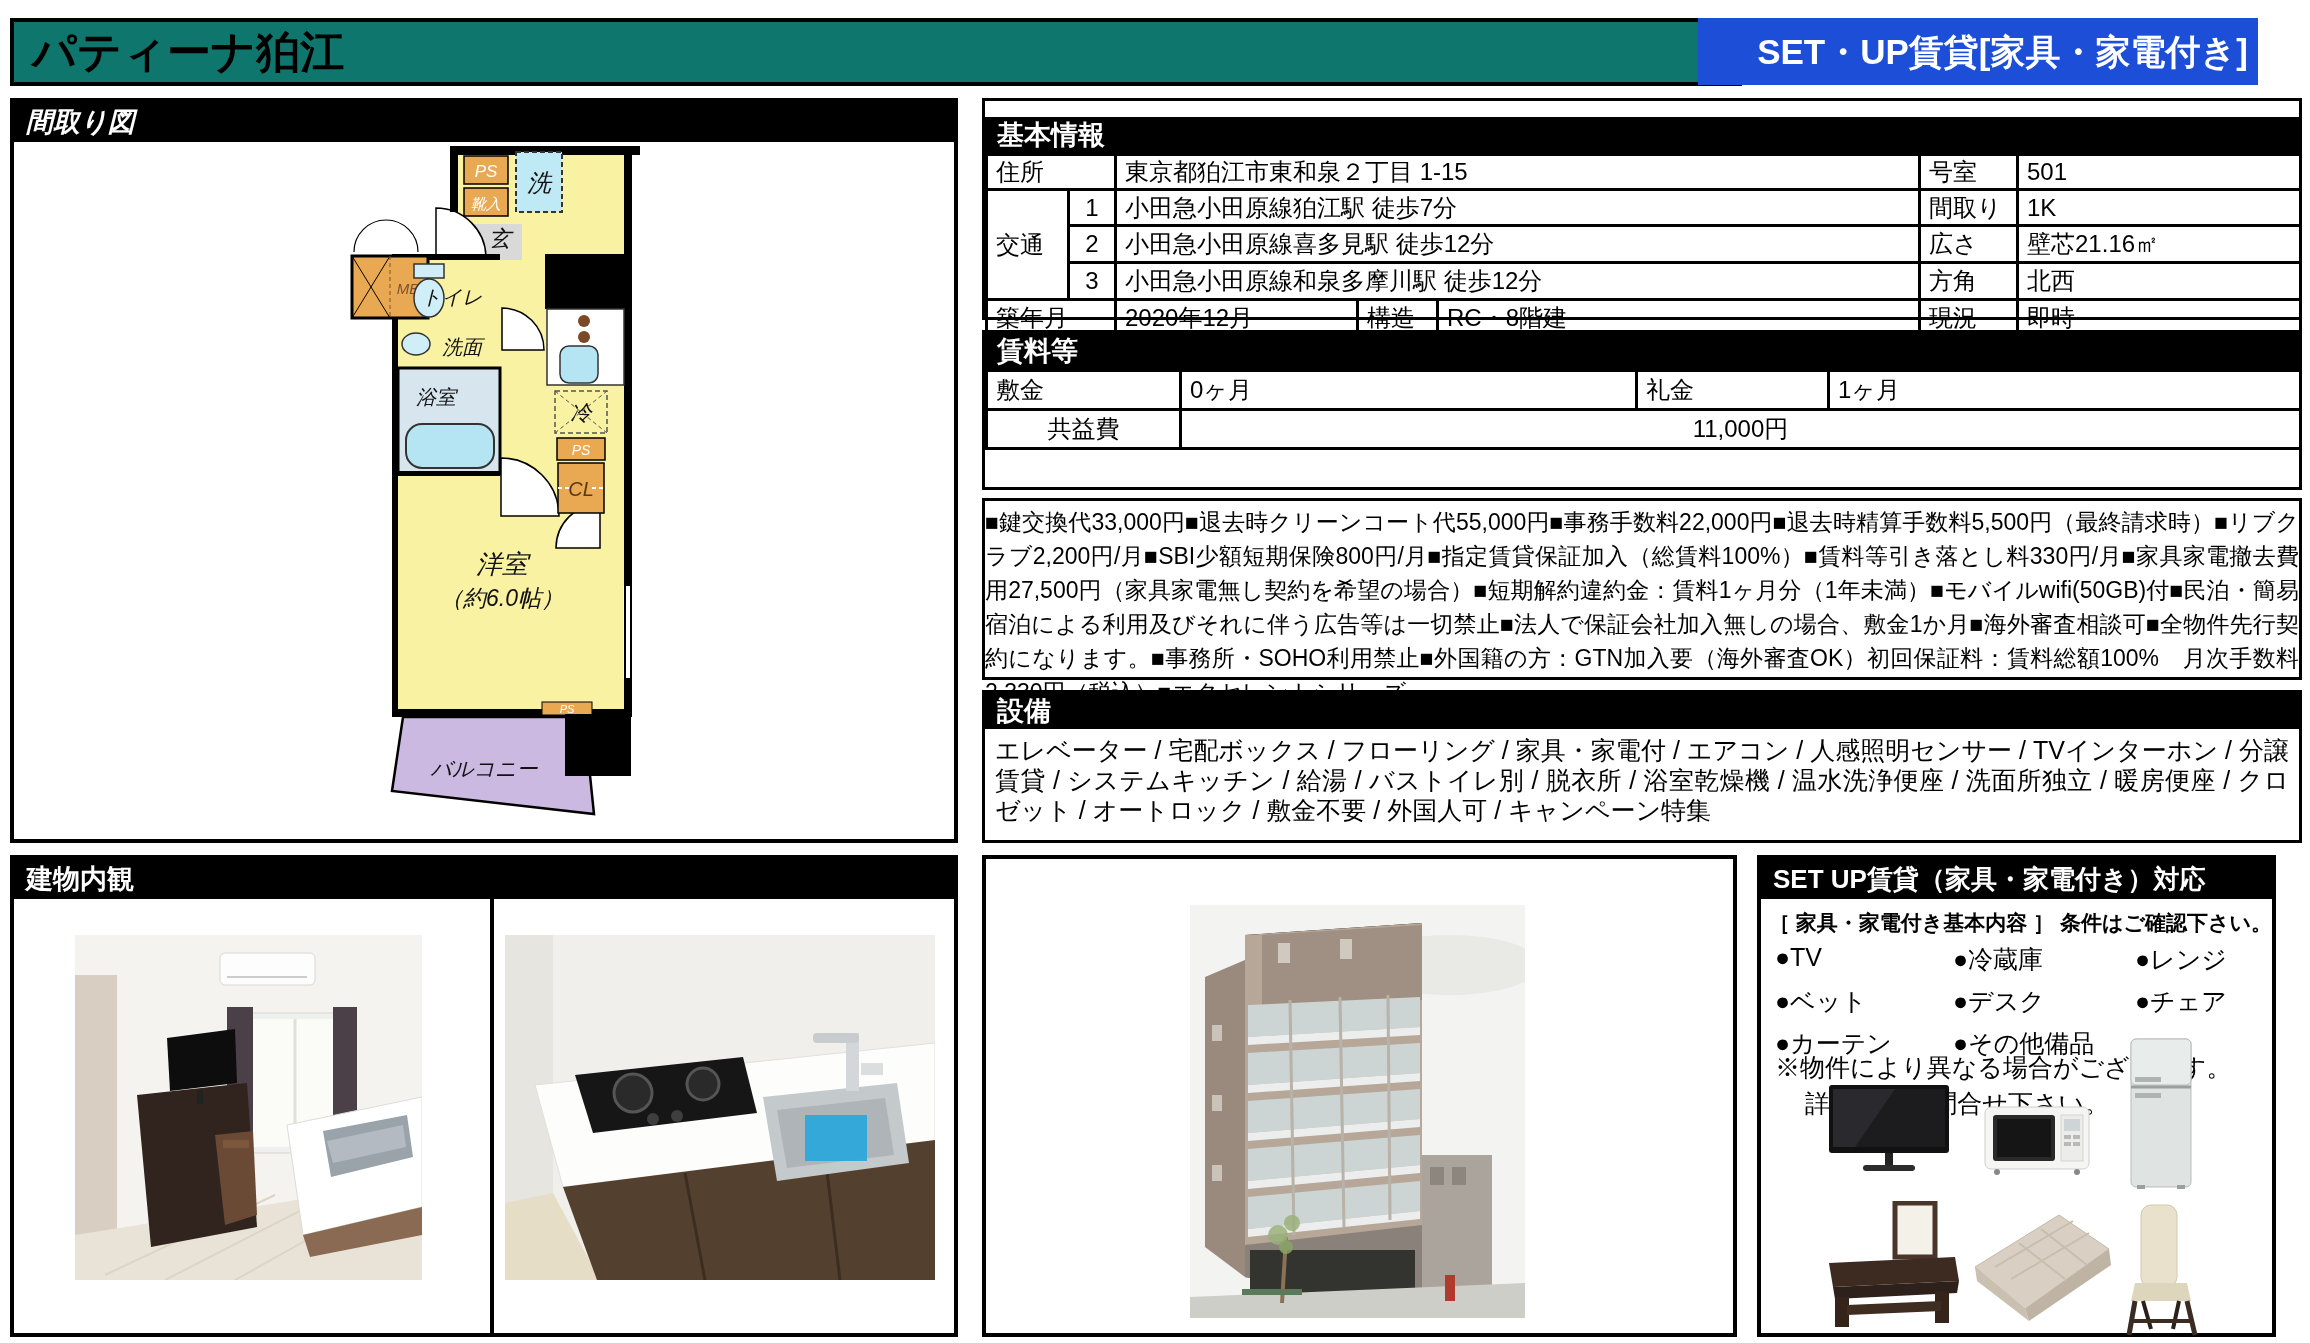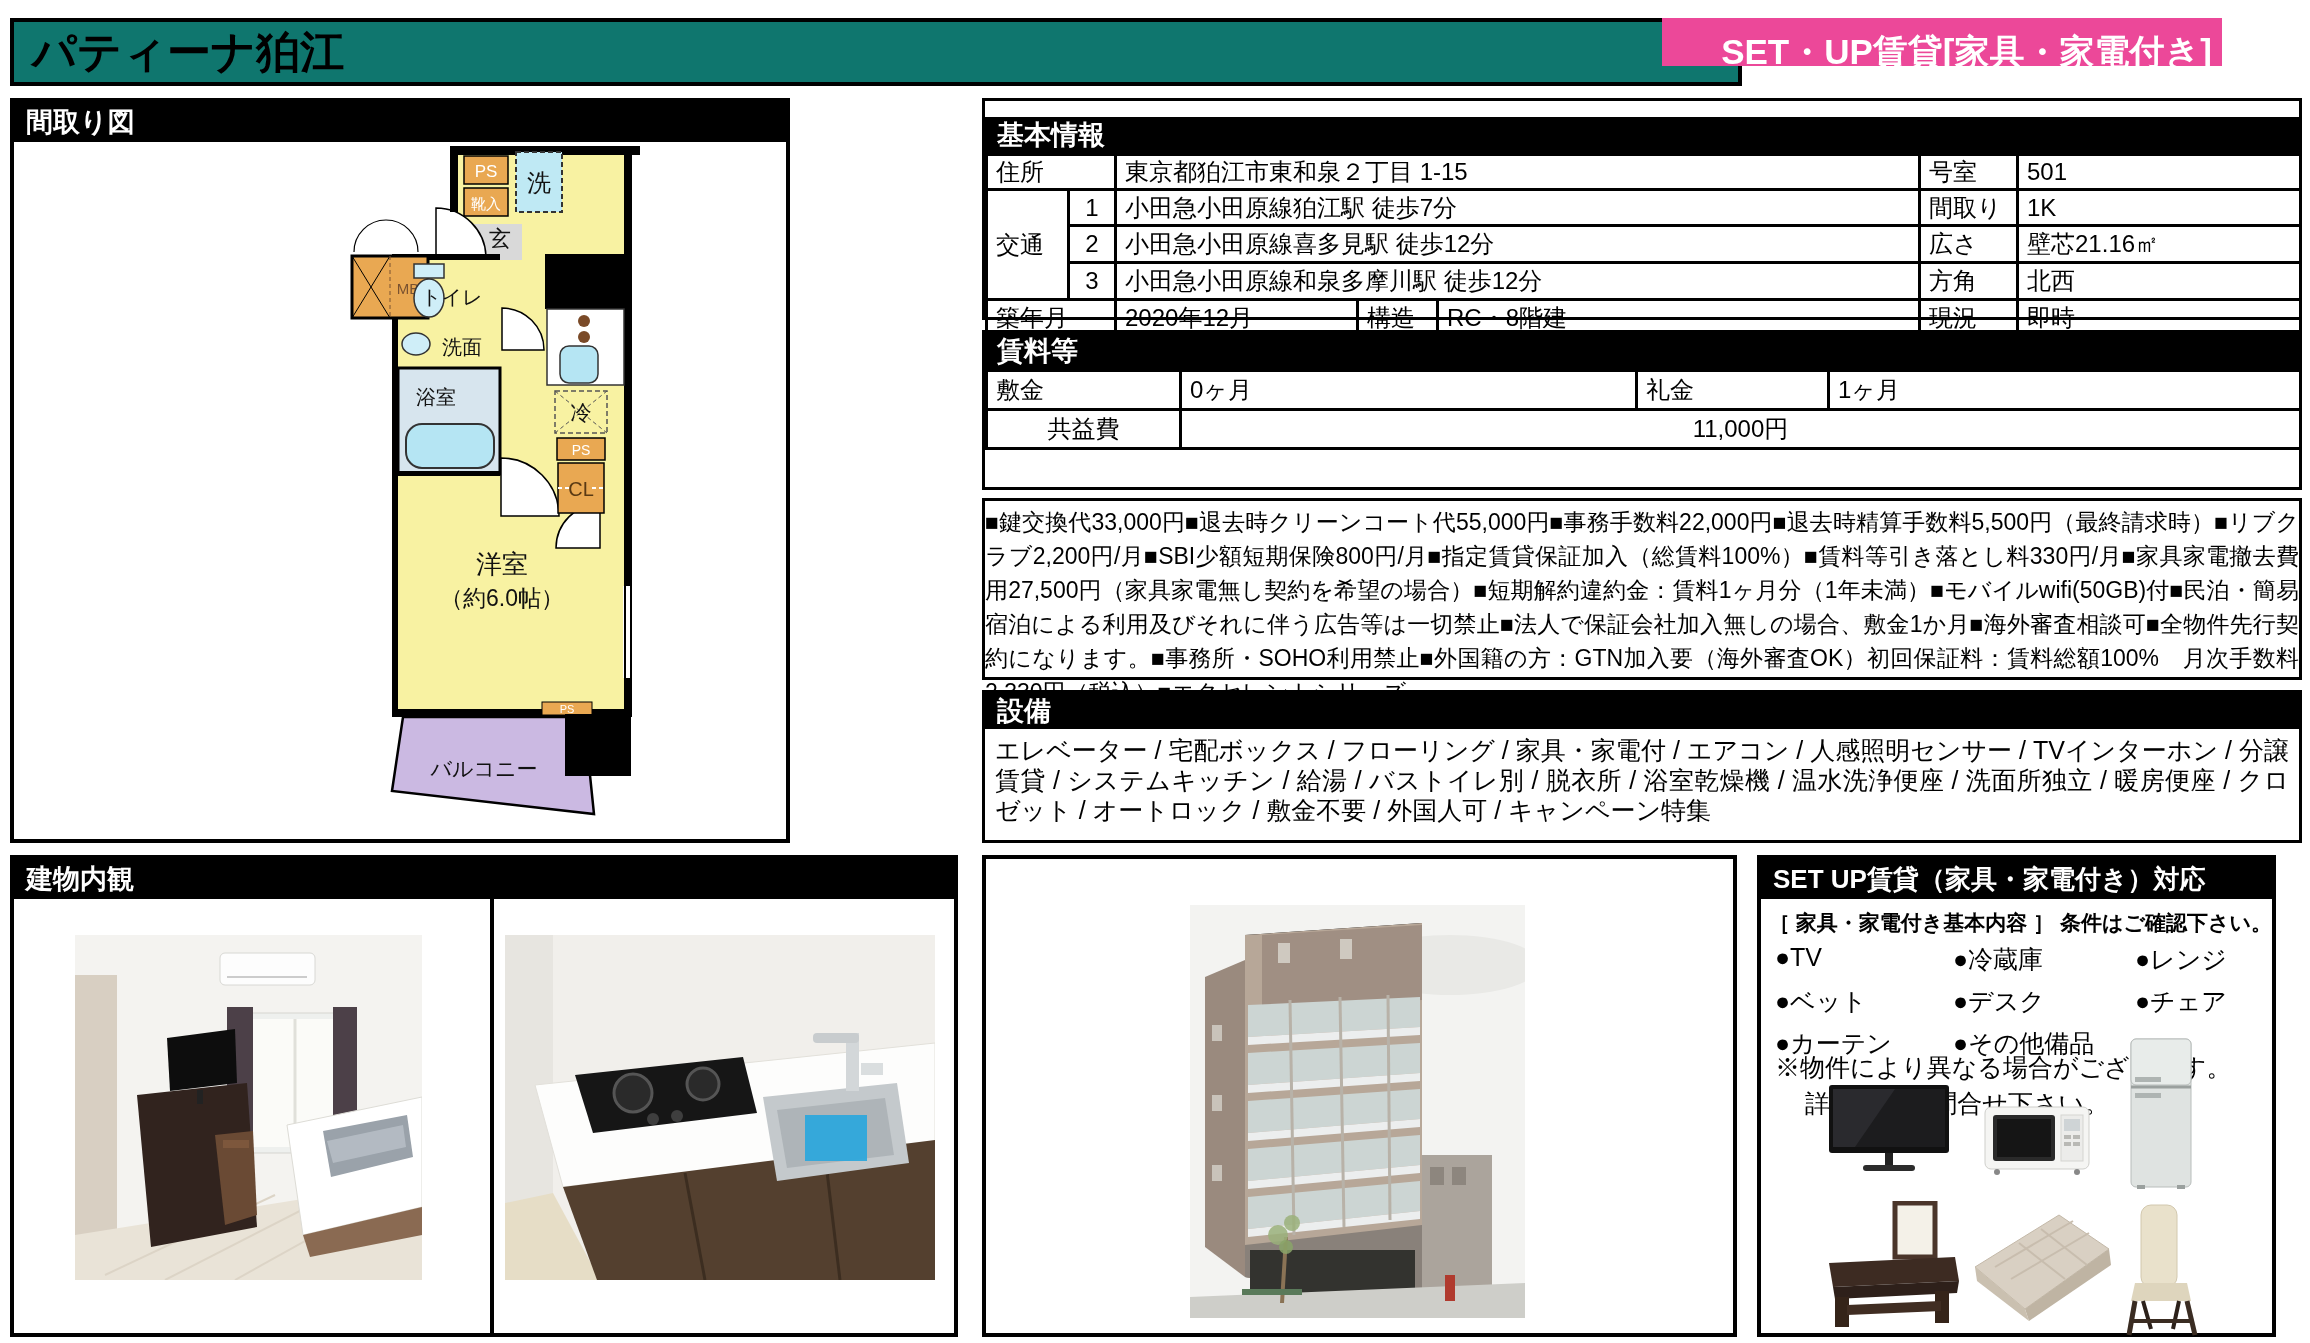--- a/index.html
+++ b/index.html
@@ -6,41 +6,41 @@
   body{
     width:2310px;height:1343px;position:relative;background:#fff;
     font-family:"Liberation Sans", sans-serif;color:#000;overflow:hidden;
   }
   .box{position:absolute;background:#fff;border:4px solid #000;box-sizing:border-box;}
   .bar{background:#000;color:#fff;font-weight:bold;font-size:27px;line-height:40px;height:40px;padding-left:12px;box-sizing:border-box;white-space:nowrap;overflow:hidden;}
   .info-table{border-collapse:collapse;width:100%;table-layout:fixed;}
   .info-table td{border:3px solid #000;font-size:24px;padding:0 8px;vertical-align:middle;overflow:hidden;white-space:nowrap;}
   .tnum{text-align:center;padding:0 2px;}
   .title-box{position:absolute;left:10px;top:18px;width:1732px;height:68px;border:4px solid #000;box-sizing:border-box;font-size:44px;font-weight:bold;line-height:60px;padding-left:18px;background:#0f766e;}
-  .badge-box{position:absolute;left:1662px;top:18px;width:560px;height:48px;background:#ec4899;color:#fff;font-size:35px;font-weight:bold;line-height:68px;text-align:right;padding-right:10px;box-sizing:border-box;}
+  .badge-box{position:absolute;left:1698px;top:18px;width:560px;height:67px;background:#1d4ed8;color:#fff;font-size:35px;font-weight:bold;line-height:68px;text-align:right;padding-right:10px;box-sizing:border-box;}
   .notes-box{position:absolute;left:982px;top:498px;width:1320px;height:182px;border:3px solid #000;box-sizing:border-box;padding:4px 0;font-size:23px;line-height:34px;text-align:justify;}
   .fac-text{padding:6px 10px;font-size:25px;line-height:30px;text-align:justify;}
   svg text{font-family:"Liberation Sans", sans-serif;}
   .setup-intro{position:absolute;left:8px;top:50px;width:530px;font-size:21px;font-weight:bold;white-space:nowrap;}
   .setup-grid{position:absolute;left:14px;top:84px;width:520px;display:grid;grid-template-columns:178px 182px auto;row-gap:9px;font-size:25px;}
   .setup-note1{position:absolute;left:14px;top:192px;font-size:25px;}
   .setup-note2{position:absolute;left:44px;top:228px;font-size:25px;}
   .furn{position:absolute;}
 </style>
 </head>
 <body>
 
 <div class="title-box">
   <span>パティーナ狛江</span>
 </div>
 <div class="badge-box">
   <span>SET・UP賃貸[家具・家電付き]</span>
 </div>
 
-<div class="box" style="left:10px;top:98px;width:780px;height:745px;">
+<div class="box" style="left:10px;top:98px;width:948px;height:745px;font-style:italic;">
   <div class="bar">
     <span>間取り図</span>
   </div>
   <svg style="position:absolute;left:330px;top:44px;" width="300" height="692" viewBox="0 0 300 692">
 
     <rect x="114" y="8" width="170" height="106" fill="#f8f2a2"></rect>
     <rect x="156" y="114" width="128" height="214" fill="#f8f2a2"></rect>
     <rect x="54" y="328" width="230" height="240" fill="#f8f2a2"></rect>
     <rect x="54" y="114" width="102" height="108" fill="#f8f2a2"></rect>
 

